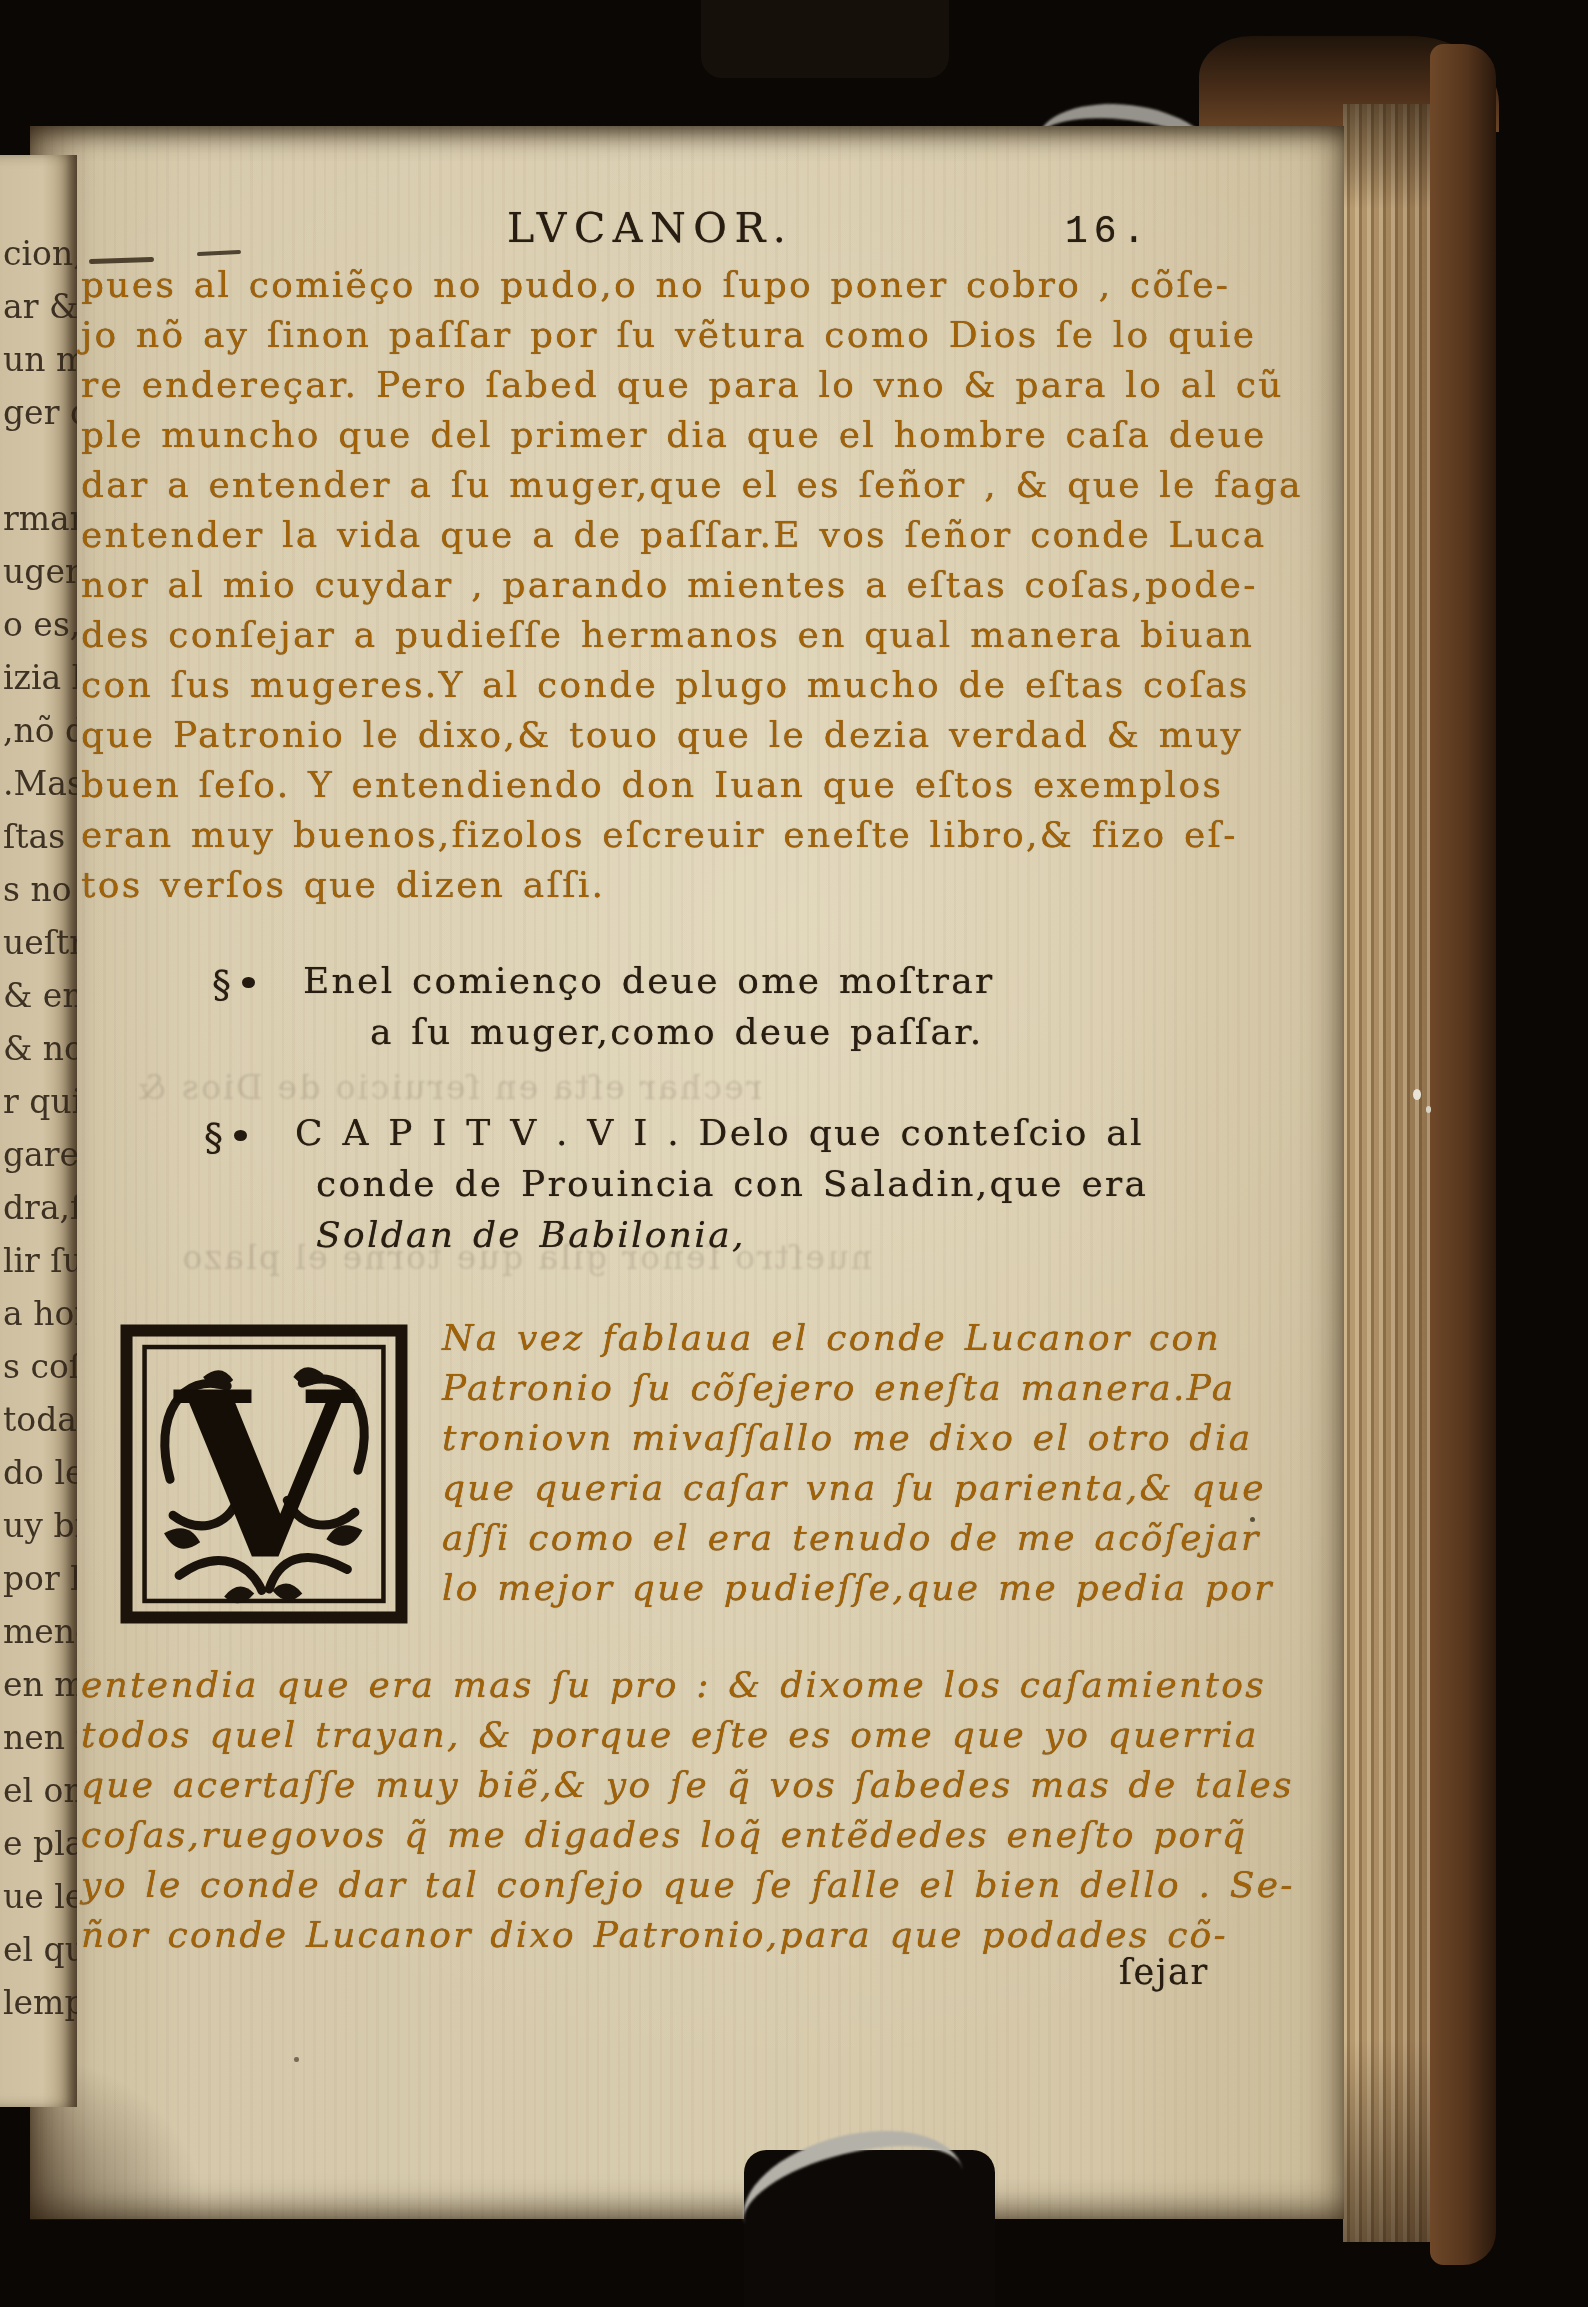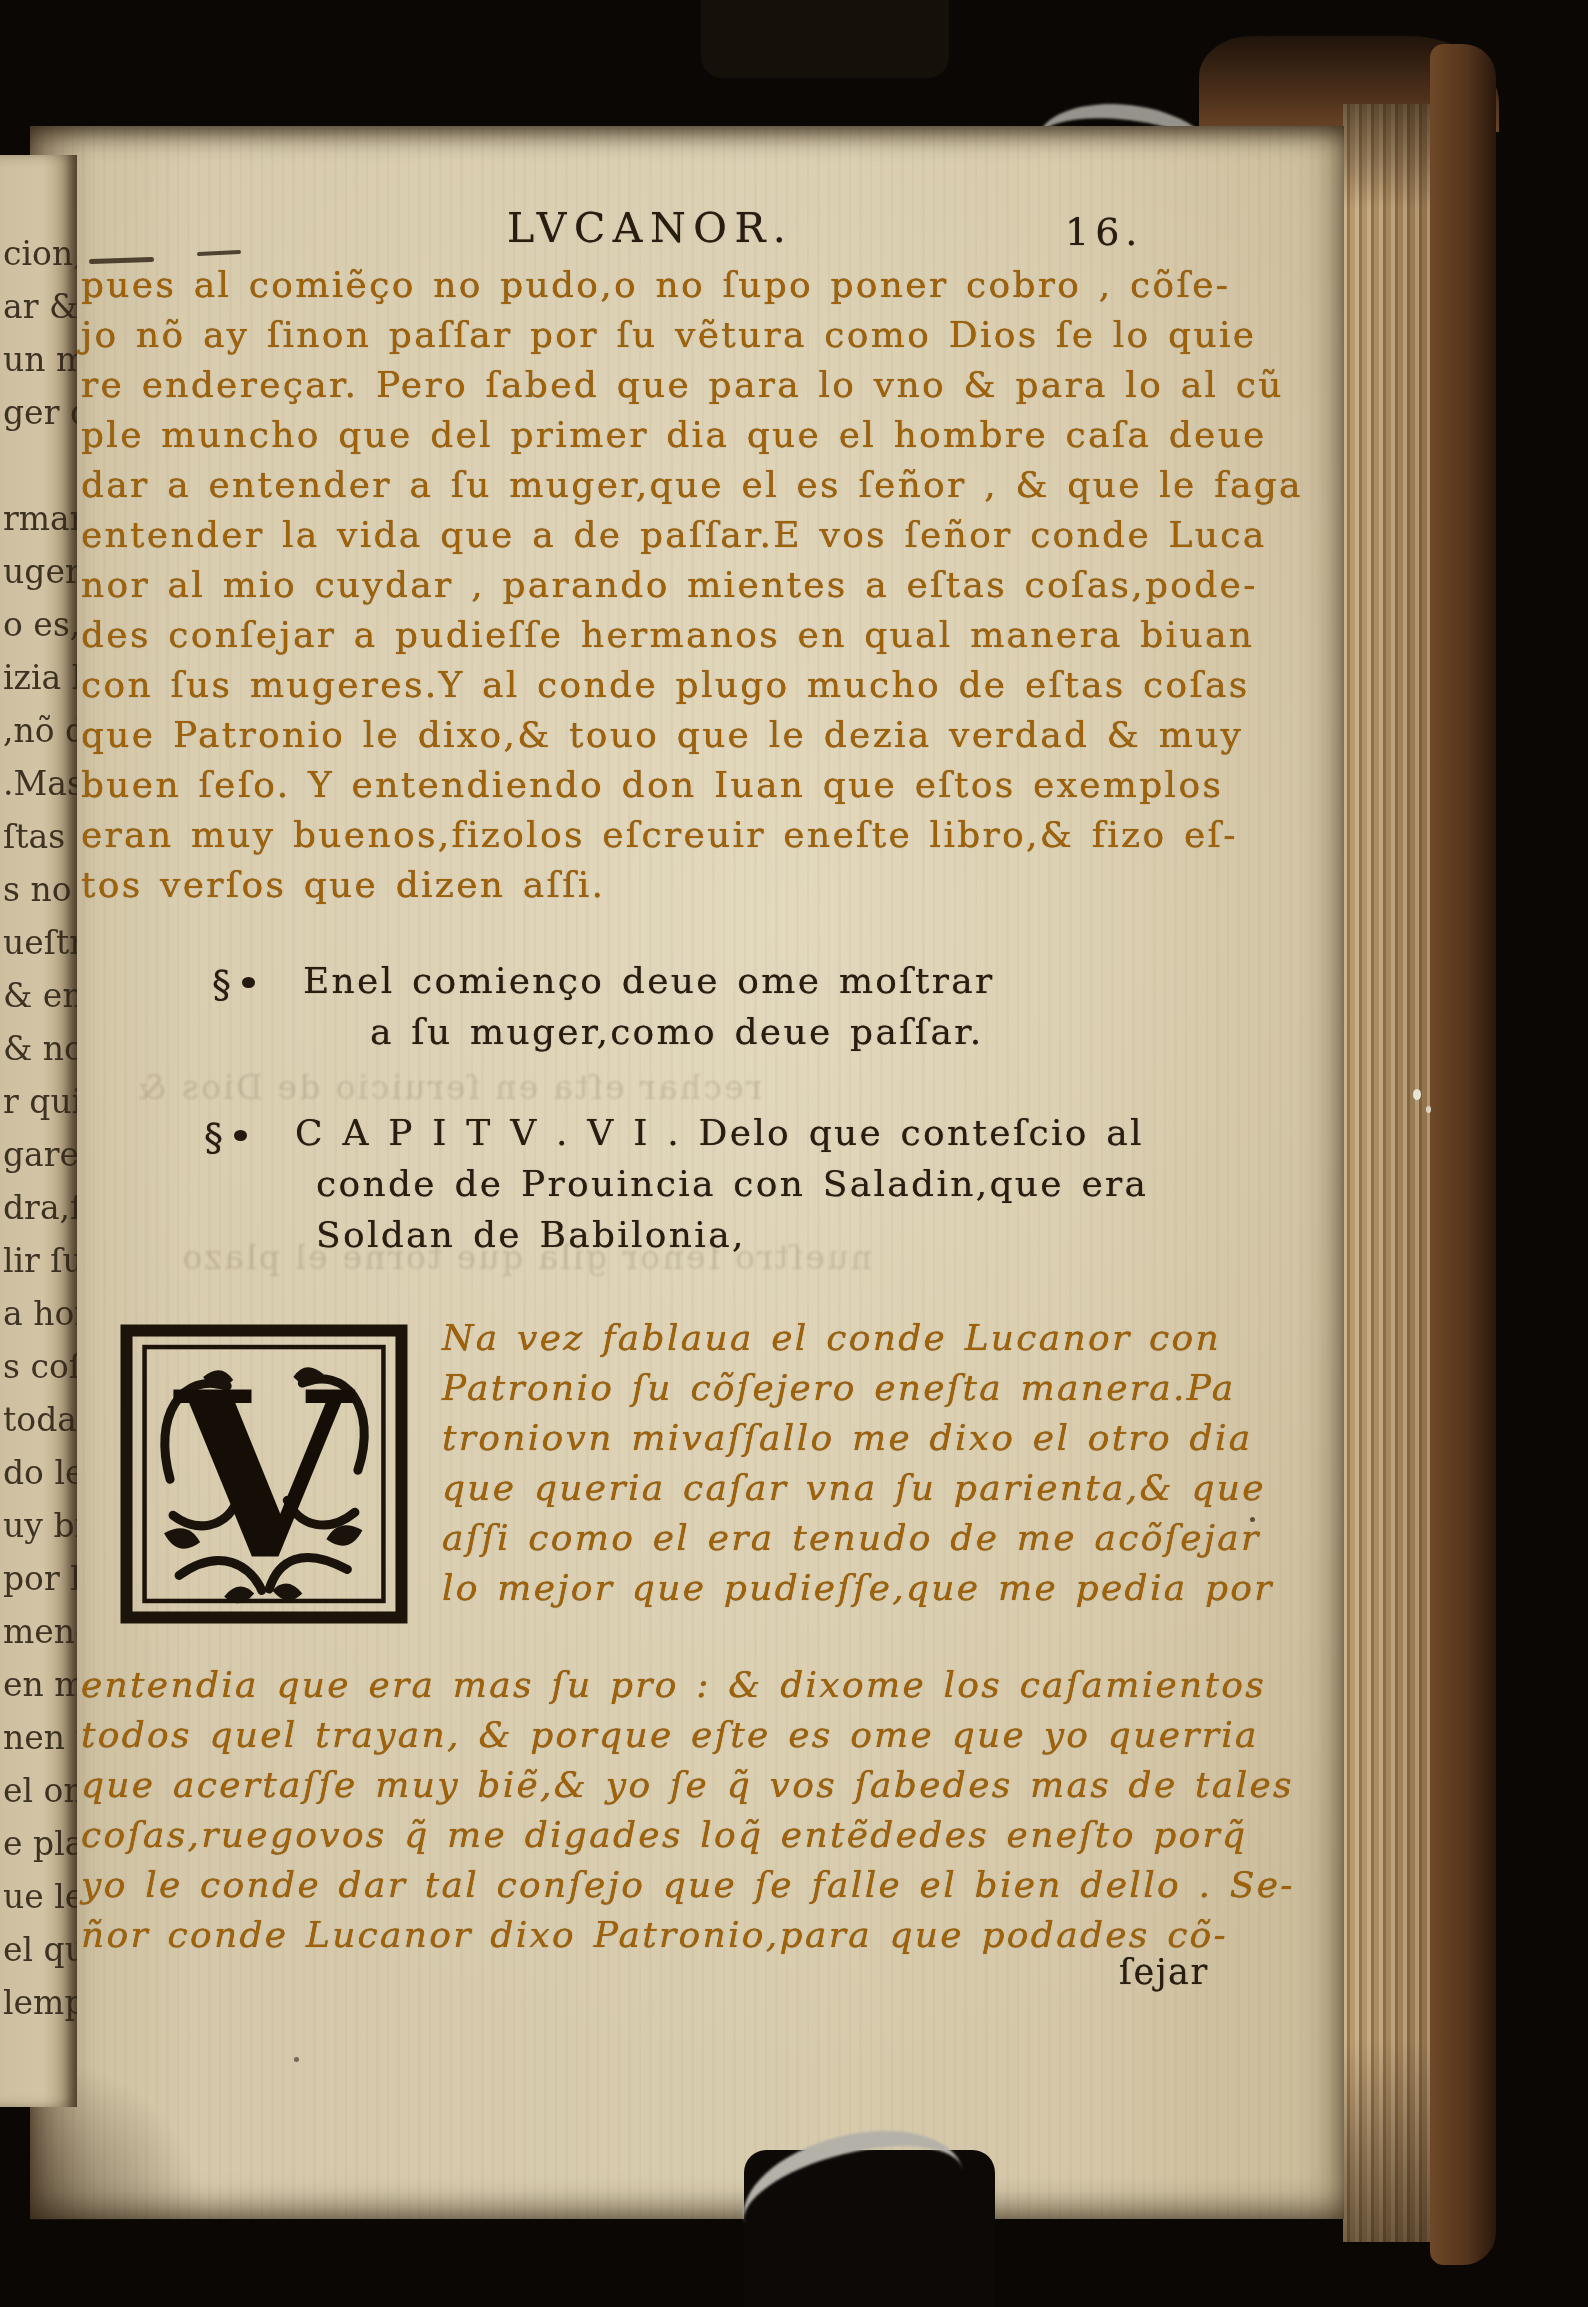--- a/index.html
+++ b/index.html
@@ -113,21 +113,21 @@
       <div class="frag">en mu</div>
       <div class="frag">nen mu</div>
       <div class="frag">el om</div>
       <div class="frag">e plau</div>
       <div class="frag">ue let</div>
       <div class="frag">el que</div>
       <div class="frag">lemp</div>
     </div>
 
   <div class="ink hdr" style="left:507px;top:204px;">LVCANOR.</div>
-  <div class="ink pagenum" style="left:1065px;top:210px;">16.</div>
+  <div class="ink pagenum" style="left:1065px;top:210px;font-family:Liberation Mono, monospace;">16.</div>
 
   <div class="smudge" style="left:89px;top:258px;width:65px;height:4.5px;transform:rotate(-2deg);"></div>
   <div class="smudge" style="left:197px;top:251px;width:44px;height:3.8px;transform:rotate(-3deg);"></div>
 
   <div class="ink body-block" style="left:81px;top:260px;">
       <div class="line">pues al comiẽço no pudo,o no ſupo poner cobro , cõſe-</div>
       <div class="line">jo nõ ay ſinon paſſar por ſu vẽtura como Dios ſe lo quie</div>
       <div class="line">re endereçar. Pero ſabed que para lo vno &amp; para lo al cũ</div>
       <div class="line">ple muncho que del primer dia que el hombre caſa deue</div>
       <div class="line">dar a entender a ſu muger,que el es ſeñor , &amp; que le faga</div>
@@ -146,21 +146,21 @@
   <div class="ink vline" style="left:275px;top:960px;">Enel comienço deue ome moſtrar</div>
   <div class="ink vline" style="left:342px;top:1011px;">a ſu muger,como deue paſſar.</div>
 
   <div class="ghost" style="left:135px;top:1068px;">rechar eſta en ſeruicio de Dios &amp;</div>
   <div class="ghost" style="left:180px;top:1238px;">nueſtro ſeñor gila que torne el plazo</div>
 
   <div class="ink mark" style="left:204px;top:1115px;">§</div>
   <div class="blob" style="left:234px;top:1130px;"></div>
   <div class="ink cline" style="left:267px;top:1112px;">C A P I T V . V I . Delo que conteſcio al</div>
   <div class="ink cline" style="left:288px;top:1163px;">conde de Prouincia con Saladin,que era</div>
-  <div class="ink cline" style="left:288px;top:1214px;">Soldan de Babilonia,</div>
+  <div class="ink cline" style="left:288px;top:1214px;font-style:italic;">Soldan de Babilonia,</div>
 
   <div class="woodcut">
     <svg viewBox="0 0 193 201" width="290" height="302" xmlns="http://www.w3.org/2000/svg">
       <rect x="5" y="5" width="183" height="191" fill="none" stroke="#1c140b" stroke-width="8"></rect>
       <rect x="17" y="16" width="159" height="169" fill="none" stroke="#1c140b" stroke-width="3"></rect>
       <g fill="none" stroke="#1a130b" stroke-width="6" stroke-linecap="round">
         <path d="M34,104 C22,62 42,32 72,42"></path>
         <path d="M159,98 C173,56 150,28 122,40"></path>
         <path d="M40,168 C68,148 88,162 95,178"></path>
         <path d="M152,164 C122,148 106,158 100,177"></path>

